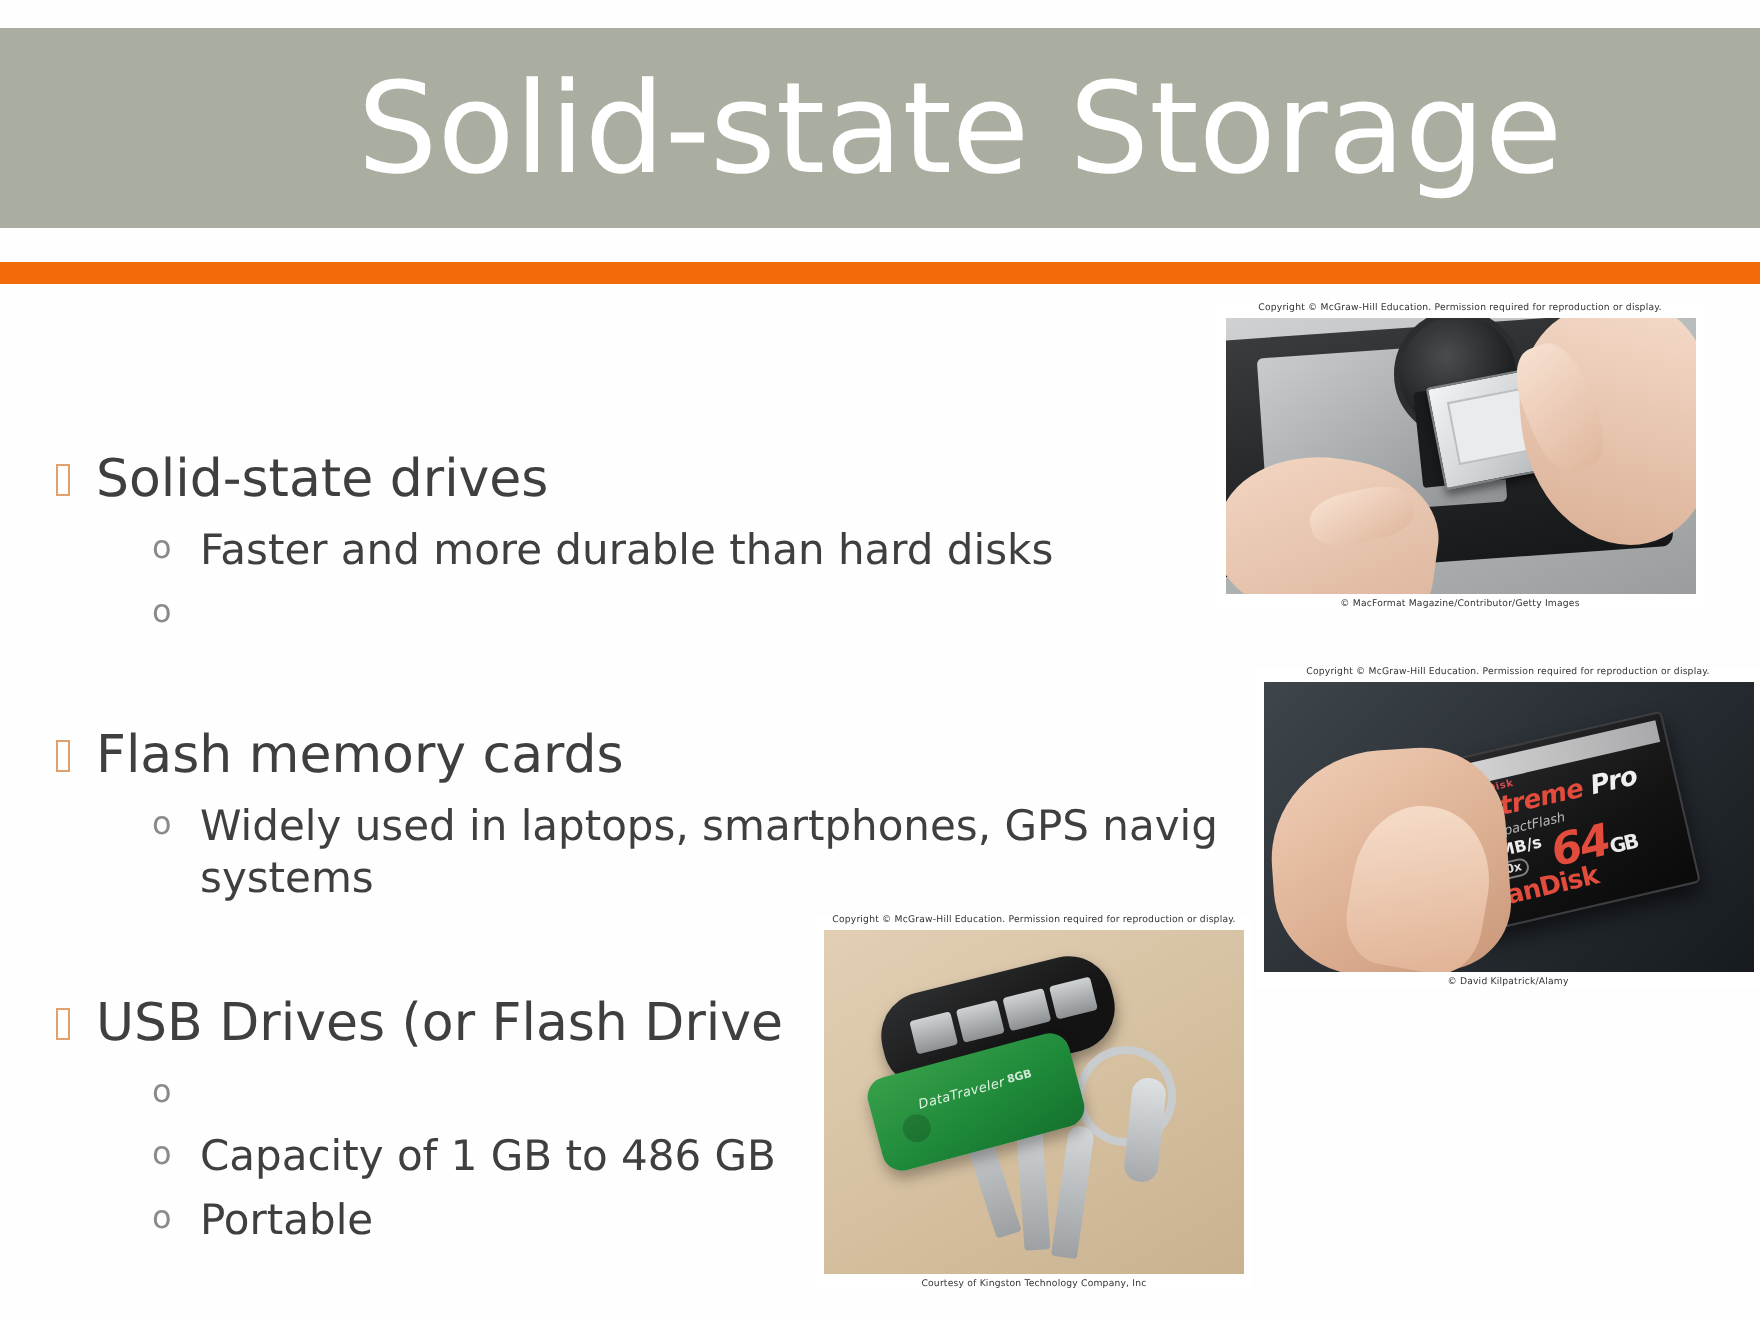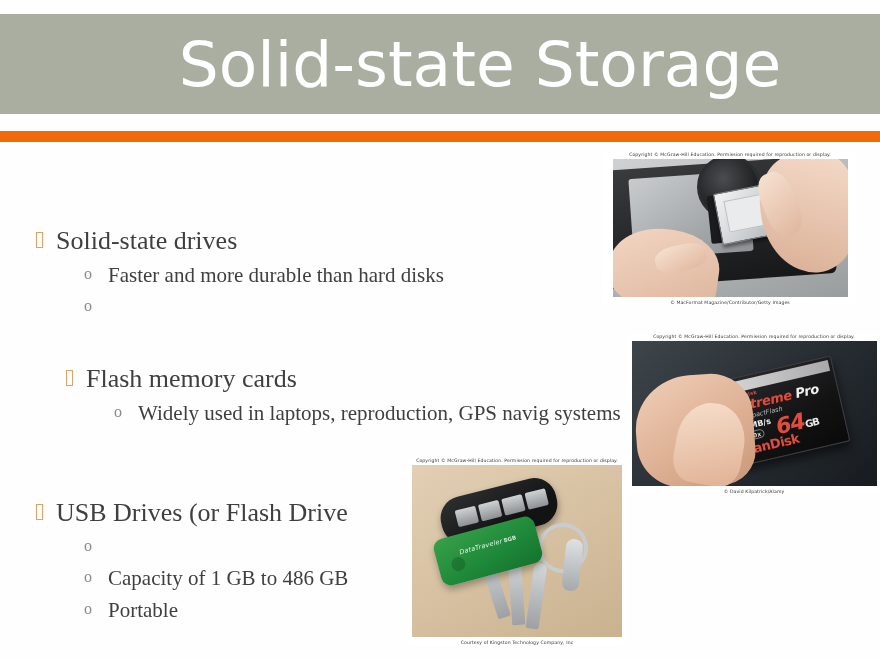--- a/index.html
+++ b/index.html
@@ -61,26 +61,25 @@
     position: absolute;
     left: 30px;
     top: 8px;
     font-size: 25px;
     color: #3f3f3f;
     white-space: nowrap;
   }
 
   .block {
     position: absolute;
-    left: 8px;
+    left: 0;
     width: 700px;
-    font-family: Liberation Serif, serif;
   }
   .block-1 { top: 75px; }
-  .block-2 { top: 213px; padding-left: 30px; }
+  .block-2 { top: 213px; }
   .block-3 { top: 347px; }
 
   .l1-row {
     display: flex;
     align-items: flex-start;
   }
   .l1-bullet {
     width: 20px;
     margin-left: 28px;
     font-size: 21px;
@@ -419,21 +418,21 @@
       </div>
     </div>
 
     <div class="block block-2">
       <div class="l1-row">
         <div class="l1-bullet"><span class="box-glyph"></span></div>
         <div class="l1-text">Flash memory cards</div>
       </div>
       <div class="l2-row">
         <div class="l2-bullet">o</div>
-        <div class="l2-text">Widely used in laptops, reproduction, GPS navig systems</div>
+        <div class="l2-text">Widely used in laptops, smartphones, GPS navig systems</div>
       </div>
     </div>
 
     <div class="block block-3">
       <div class="l1-row">
         <div class="l1-bullet"><span class="box-glyph"></span></div>
         <div class="l1-text">USB Drives (or Flash Drive</div>
       </div>
       <div class="l2-row">
         <div class="l2-bullet">o</div>

